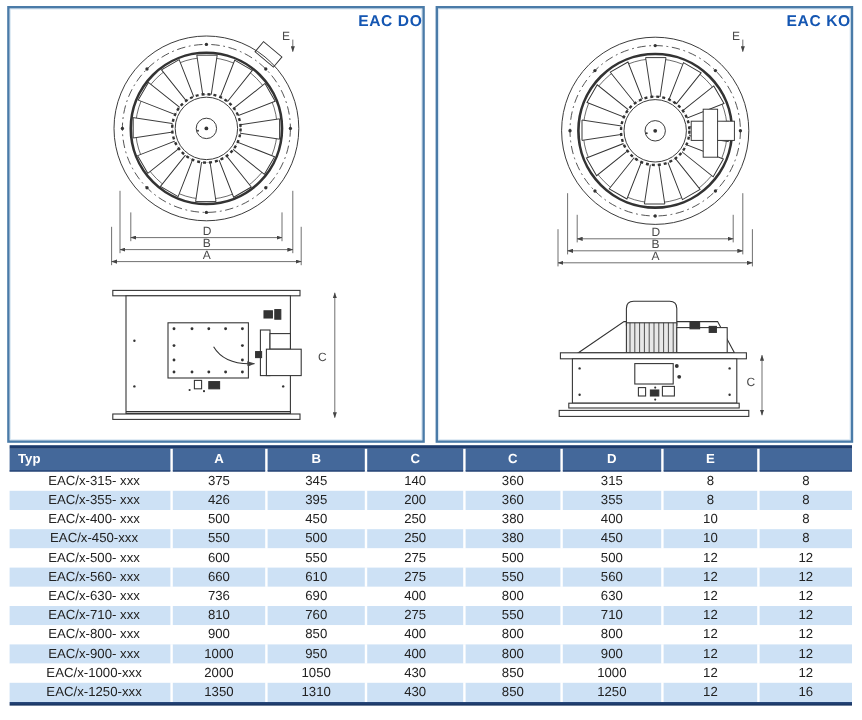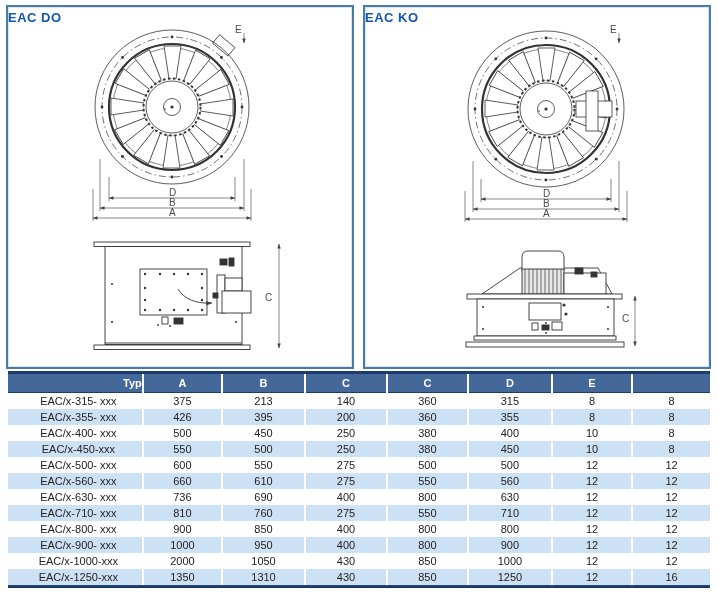--- a/index.html
+++ b/index.html
@@ -8,36 +8,36 @@
     font-family:"Liberation Sans",sans-serif;overflow:hidden;
   }
   .panel{
     position:absolute;top:5px;height:360px;width:344px;
     border:2px solid #4a7ba8;background:#fff;
     box-shadow:inset 0 0 0 1px #d7e6f2;
   }
   .panel.left{left:6px;}
   .panel.right{left:363px;}
   .panel-title{
-    position:absolute;top:3px;left:0;right:0;text-align:left;
+    position:absolute;top:3px;left:0;right:0;text-align:right;
     color:#1456b2;font-weight:bold;font-size:13px;letter-spacing:.5px;
   }
   .drawing{position:absolute;left:0;top:0;width:344px;height:356px;}
   svg text{font-family:"Liberation Sans",sans-serif;font-size:10px;fill:#4a4a4a;}
   
   #table-wrap{position:absolute;left:8px;top:371px;width:702px;}
   #top-bar{height:3px;background:#1d3b6c;}
   #bottom-bar{height:3px;background:linear-gradient(#2a4a7e,#142f5c);}
   table{border-collapse:collapse;table-layout:fixed;width:702px;}
   thead th{
     background:#44689a;color:#fff;font-weight:bold;font-size:11px;
     height:18px;text-align:center;border-left:2px solid #fff;
     border-bottom:1px solid #1d3b6c;padding:0;
   }
-  thead th:first-child{border-left:none;text-align:right;padding-left:7px;}
+  thead th:first-child{border-left:none;text-align:left;padding-left:7px;}
   tbody td{
     font-size:11px;color:#222;height:16px;text-align:center;
     border-left:2px solid #fff;padding:0;
   }
   tbody td:first-child{border-left:none;text-align:center;padding-left:7px;}
   tbody tr:nth-child(even){background:#cde1f5;}
   tbody tr:nth-child(odd){background:#ffffff;}
 </style>
 </head>
 <body>
@@ -296,21 +296,21 @@
           <th>C</th>
           <th>D</th>
           <th>E</th>
           <th></th>
         </tr>
     </thead>
     <tbody>
         <tr>
           <td>EAC/x-315- xxx</td>
           <td>375</td>
-          <td>213</td>
+          <td>345</td>
           <td>140</td>
           <td>360</td>
           <td>315</td>
           <td>8</td>
           <td>8</td>
         </tr>
         <tr>
           <td>EAC/x-355- xxx</td>
           <td>426</td>
           <td>395</td>

